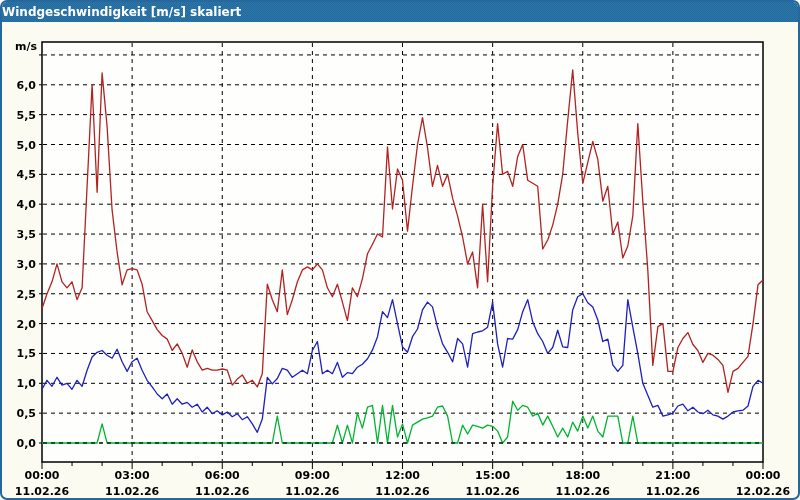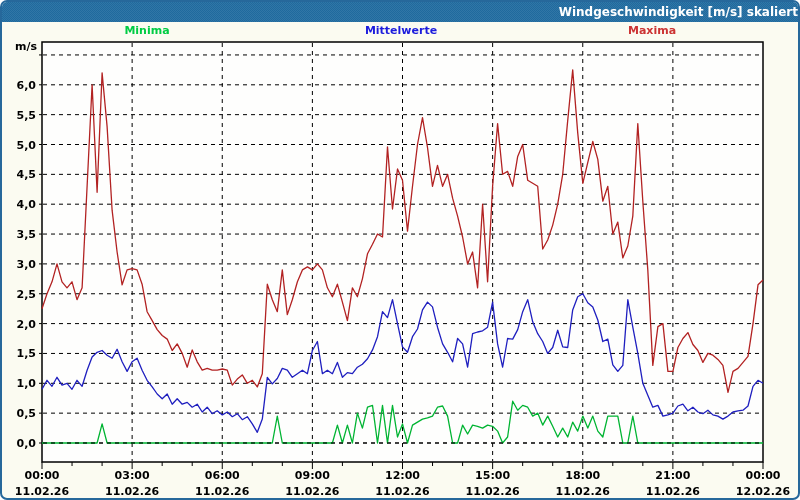--- a/index.html
+++ b/index.html
@@ -5,46 +5,41 @@
   html,body{margin:0;padding:0;background:#ffffff;font-family:"DejaVu Sans",sans-serif;}
   .window{
     position:relative;width:800px;height:500px;box-sizing:border-box;
     border:2px solid #26689b;border-radius:7px;overflow:hidden;background:#fbfbf1;
   }
   .titlebar{
     position:absolute;left:0;top:0;width:100%;height:20px;
     background-color:#1f6a9e;
     background-image:conic-gradient(at 50% 50%, rgba(255,255,255,0.08) 25%, transparent 0 50%, rgba(255,255,255,0.08) 0 75%, transparent 0);
     background-size:2px 2px;
-    display:flex;align-items:center;justify-content:flex-end;
+    display:flex;align-items:center;justify-content:flex-start;
   }
   .titlebar .title{
     color:#ffffff;font-size:12px;font-weight:700;line-height:20px;white-space:nowrap;
   }
   .legend{position:absolute;left:0;top:22px;width:100%;height:16px;}
   .legend .lg{
     position:absolute;top:0;transform:translateX(-50%);
     font-size:11px;font-weight:700;white-space:nowrap;
   }
   #chart-svg{position:absolute;left:0;top:0;}
   svg text{font-family:"DejaVu Sans",sans-serif;}
 </style>
 </head>
 <body>
 
 <div class="window">
   <div class="titlebar">
     <span class="title">Windgeschwindigkeit [m/s] skaliert</span>
   </div>
 
-  <div class="legend">
-    <span class="lg" id="lg0" style="left: 145px; color: rgb(0, 204, 68);">Minima</span>
-    <span class="lg" id="lg1" style="left: 399px; color: rgb(28, 28, 221);">Mittelwerte</span>
-    <span class="lg" id="lg2" style="left: 650px; color: rgb(204, 51, 51);">Maxima</span>
-  </div>
 
   <svg id="chart-svg" width="800" height="500">
       <rect x="40" y="40" width="721" height="420" fill="#fefefd" stroke="#000000" stroke-width="1.5"></rect>
       <line x1="41" y1="441" x2="760" y2="441" stroke="#000" stroke-width="1" stroke-dasharray="4 4"></line>
       <line x1="41" y1="411.15" x2="760" y2="411.15" stroke="#000" stroke-width="1" stroke-dasharray="4 4"></line>
       <line x1="41" y1="381.3" x2="760" y2="381.3" stroke="#000" stroke-width="1" stroke-dasharray="4 4"></line>
       <line x1="41" y1="351.45" x2="760" y2="351.45" stroke="#000" stroke-width="1" stroke-dasharray="4 4"></line>
       <line x1="41" y1="321.6" x2="760" y2="321.6" stroke="#000" stroke-width="1" stroke-dasharray="4 4"></line>
       <line x1="41" y1="291.75" x2="760" y2="291.75" stroke="#000" stroke-width="1" stroke-dasharray="4 4"></line>
       <line x1="41" y1="261.9" x2="760" y2="261.9" stroke="#000" stroke-width="1" stroke-dasharray="4 4"></line>

